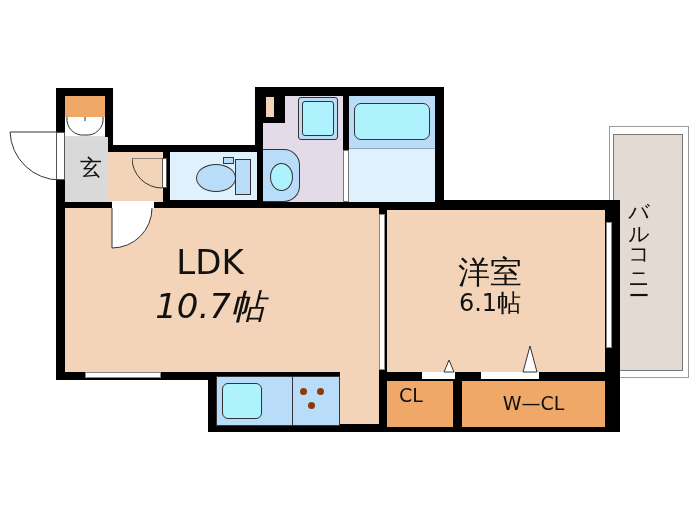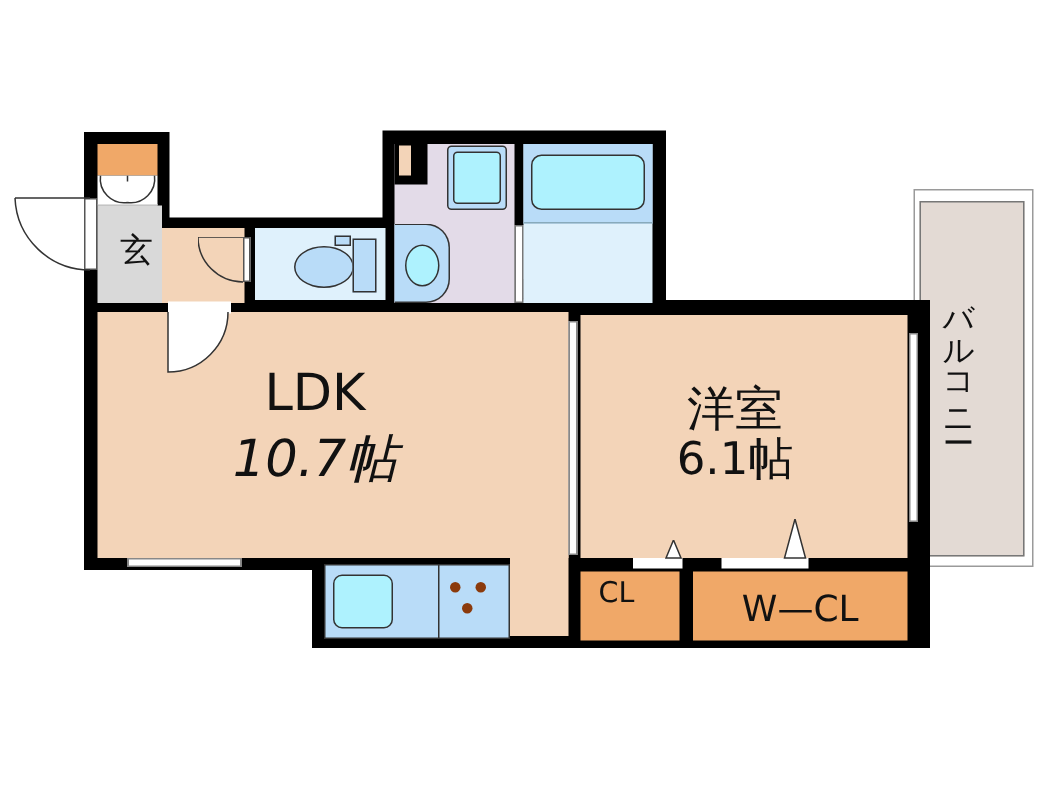--- a/index.html
+++ b/index.html
@@ -86,29 +86,29 @@
 
 <div class="abs" style="left:216px;top:376px;width:124px;height:50px;background:#b9dcf8;border:1px solid #333;"></div>
 <div class="abs" style="left:292px;top:376px;width:1px;height:50px;background:#333;"></div>
 <div class="abs" style="left:222px;top:383px;width:40px;height:36px;border:1px solid #333;border-radius:6px;background:#aef2fe;"></div>
 <div class="abs" style="left:300px;top:388px;width:7px;height:7px;border-radius:50%;background:#8b3a0c;"></div>
 <div class="abs" style="left:317px;top:388px;width:7px;height:7px;border-radius:50%;background:#8b3a0c;"></div>
 <div class="abs" style="left:308px;top:402px;width:7px;height:7px;border-radius:50%;background:#8b3a0c;"></div>
 
 <div class="abs" style="left:387px;top:210px;width:218px;height:162px;background:#f3d4b8;"></div>
 <div class="abs label" style="left:430px;top:255px;width:120px;font-size:32px;">洋室</div>
-<div class="abs label" style="left:430px;top:290px;width:120px;font-size:30px;">6.1帖</div>
+<div class="abs label" style="left:430px;top:290px;width:120px;font-size:24px;">6.1帖</div>
 
 <div class="abs" style="left:606px;top:222px;width:6px;height:126px;background:#fff;border:1px solid #888;"></div>
 
 <div class="abs" style="left:387px;top:381px;width:66px;height:46px;background:#f0a868;"></div>
 <div class="abs label" style="left:387px;top:385px;width:48px;font-size:19px;">CL</div>
 <div class="abs" style="left:422px;top:372px;width:33px;height:7px;background:#fff;"></div>
 <svg class="abs" style="left:443px;top:360px;" width="12" height="13">
     <polygon points="6,0 11,12 1,12" fill="#fff" stroke="#333" stroke-width="1"></polygon>
   </svg>
 
 <div class="abs" style="left:462px;top:381px;width:143px;height:46px;background:#f0a868;"></div>
-<div class="abs label" style="left:462px;top:393px;width:143px;font-size:24px;">W—CL</div>
+<div class="abs label" style="left:462px;top:393px;width:143px;font-size:19px;">W—CL</div>
 <div class="abs" style="left:481px;top:372px;width:58px;height:7px;background:#fff;"></div>
 <svg class="abs" style="left:522px;top:346px;" width="16" height="27">
     <polygon points="8,0 15,26 1,26" fill="#fff" stroke="#333" stroke-width="1"></polygon>
   </svg>
 
 </body></html>

